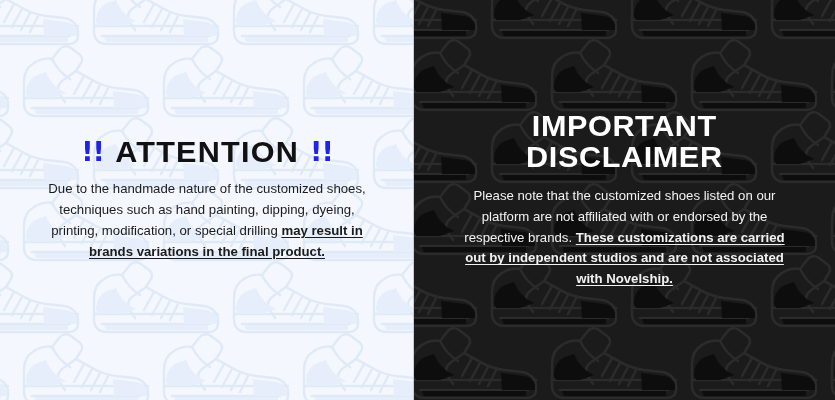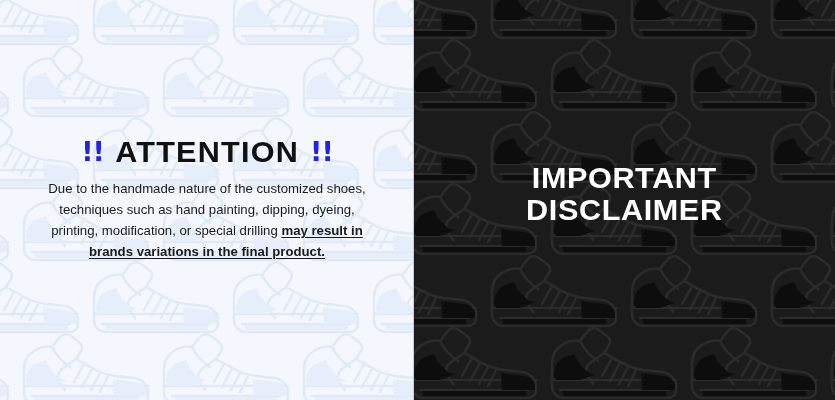--- a/index.html
+++ b/index.html
@@ -271,17 +271,20 @@
         </g>
       </svg>
     </div>
 
     <div class="panel-inner">
       <h2 class="disclaimer-heading">
         <span class="hl">IMPORTANT</span>
         <span class="hl">DISCLAIMER</span>
       </h2>
 
+      <p class="body-copy">
+        <span>Please note that the customized shoes listed on our platform are not affiliated with or endorsed by the respective brands. </span><span class="emph">These customizations are carried out by independent studios and are not associated with Novelship.</span>
+      </p>
     </div>
   </section>
 
   <div class="divider"></div>
 </div>
 
 </body></html>

